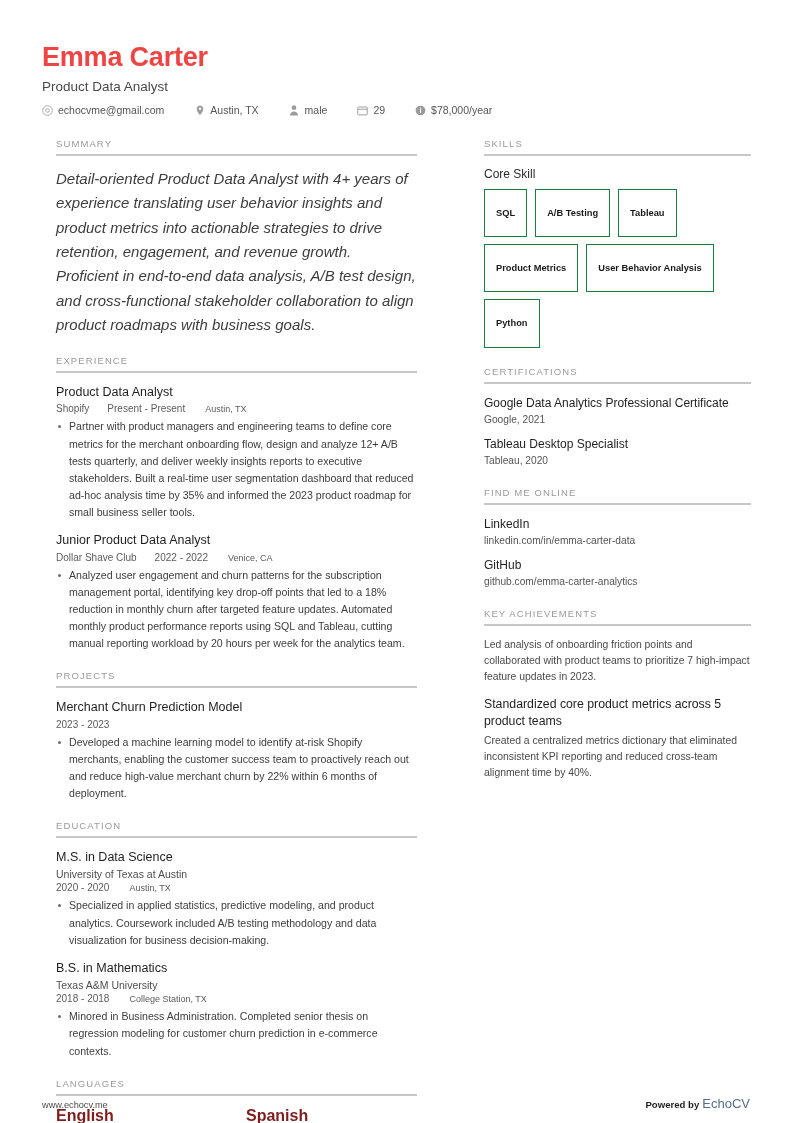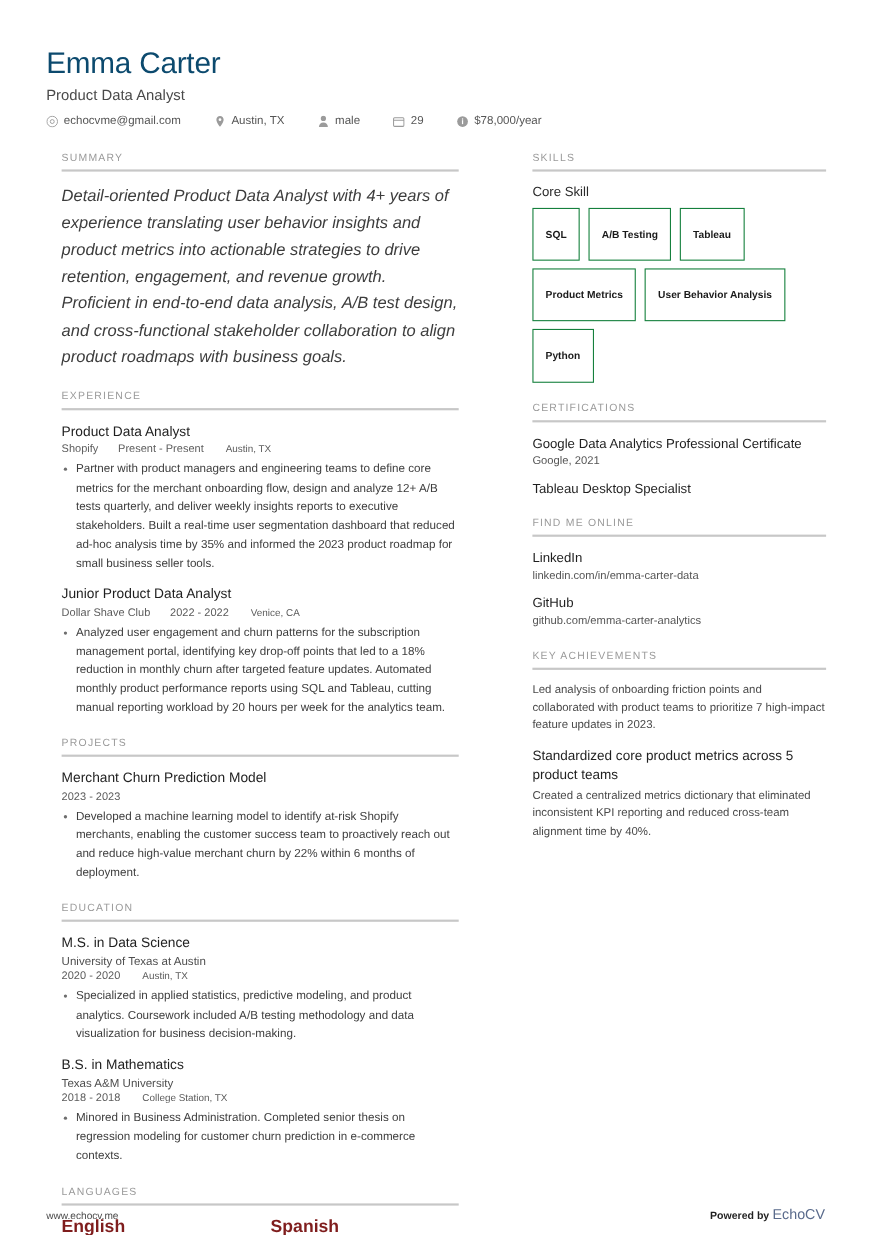--- a/index.html
+++ b/index.html
@@ -19,22 +19,22 @@
     position: absolute;
     left: 0; top: 0;
     width: 794px;
     height: 1123px;
     padding: 42px 44px 0 42px;
   }
 
   
   .name {
     font-size: 27px;
-    font-weight: 400;
-    color: #0c4a6e;
+    font-weight: 700;
+    color: #ef4444;
     letter-spacing: -0.2px;
     line-height: 1.15;
     margin-bottom: 6px;
   }
   .headline {
     font-size: 13.5px;
     font-weight: 400;
     color: #4a4a4a;
     margin-bottom: 10px;
   }
@@ -442,20 +442,21 @@
       <div class="section">
         <div class="sec-title">CERTIFICATIONS</div>
         <div class="sec-rule"></div>
 
         <div class="r-item">
           <div class="r-title">Google Data Analytics Professional Certificate</div>
           <div class="r-sub">Google, 2021</div>
         </div>
         <div class="r-item">
           <div class="r-title">Tableau Desktop Specialist</div>
+          <div class="r-sub">Tableau, 2020</div>
         </div>
       </div>
 
       <div class="section">
         <div class="sec-title">FIND ME ONLINE</div>
         <div class="sec-rule"></div>
 
         <div class="r-item">
           <div class="r-title">LinkedIn</div>
           <div class="r-sub">linkedin.com/in/emma-carter-data</div>

